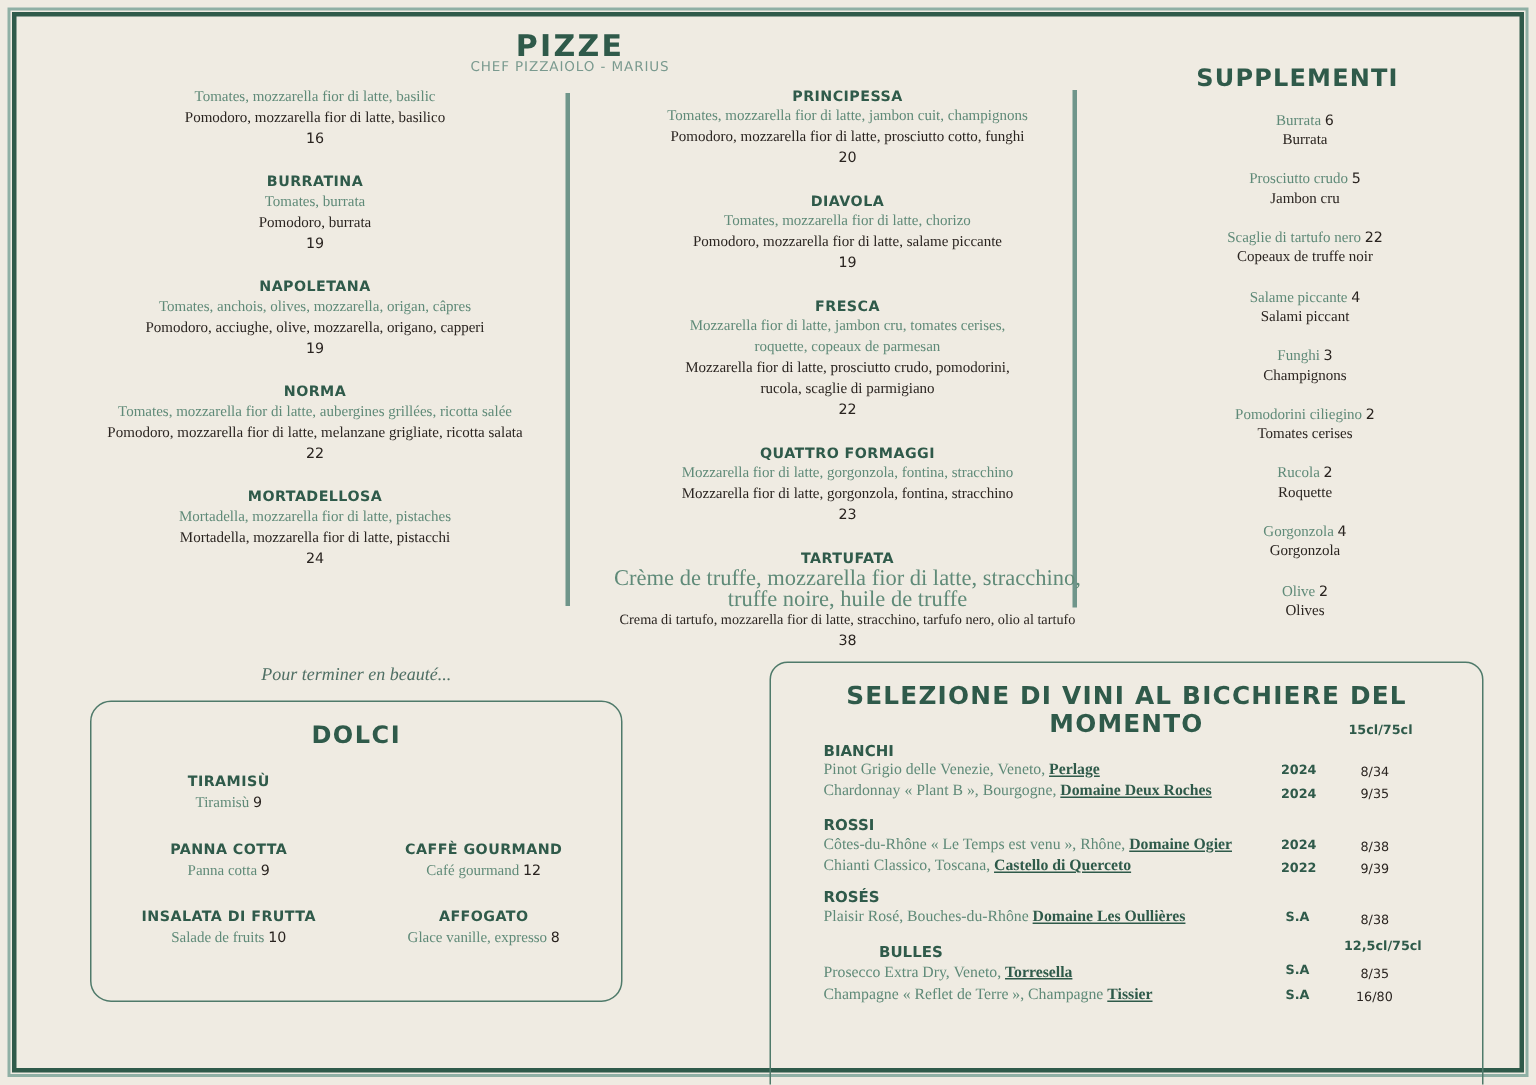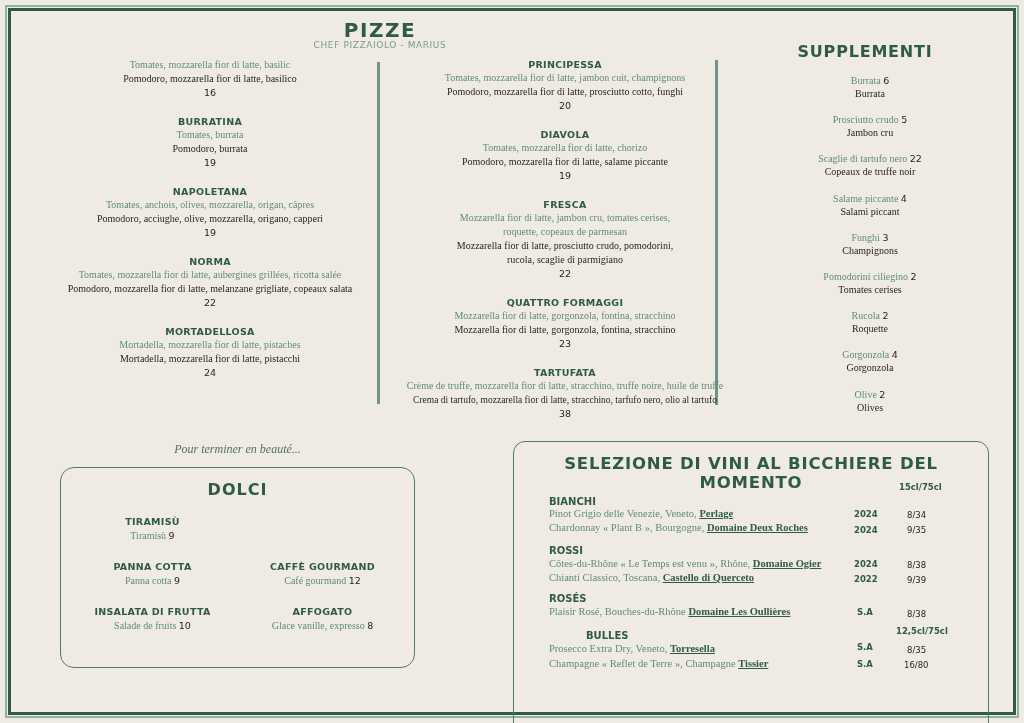--- a/index.html
+++ b/index.html
@@ -130,21 +130,21 @@
   </div>
   <div class="pizza">
     <div class="name">NAPOLETANA</div>
     <div class="fr">Tomates, anchois, olives, mozzarella, origan, câpres</div>
     <div class="it">Pomodoro, acciughe, olive, mozzarella, origano, capperi</div>
     <div class="price">19</div>
   </div>
   <div class="pizza">
     <div class="name">NORMA</div>
     <div class="fr">Tomates, mozzarella fior di latte, aubergines grillées, ricotta salée</div>
-    <div class="it">Pomodoro, mozzarella fior di latte, melanzane grigliate, copeaux salata</div>
+    <div class="it">Pomodoro, mozzarella fior di latte, melanzane grigliate, ricotta salata</div>
     <div class="price">22</div>
   </div>
   <div class="pizza">
     <div class="name">MORTADELLOSA</div>
     <div class="fr">Mortadella, mozzarella fior di latte, pistaches</div>
     <div class="it">Mortadella, mozzarella fior di latte, pistacchi</div>
     <div class="price">24</div>
   </div>
 </div>
 
@@ -171,21 +171,21 @@
     <div class="price">22</div>
   </div>
   <div class="pizza">
     <div class="name">QUATTRO FORMAGGI</div>
     <div class="fr">Mozzarella fior di latte, gorgonzola, fontina, stracchino</div>
     <div class="it">Mozzarella fior di latte, gorgonzola, fontina, stracchino</div>
     <div class="price">23</div>
   </div>
   <div class="pizza" style="margin-left:-14px; margin-right:-14px;">
     <div class="name">TARTUFATA</div>
-    <div class="fr" style="font-size:10px;">Crème de truffe, mozzarella fior di latte, stracchino, truffe noire, huile de truffe</div>
+    <div class="fr" style="font-size:15px;">Crème de truffe, mozzarella fior di latte, stracchino, truffe noire, huile de truffe</div>
     <div class="it" style="font-size:9.5px;">Crema di tartufo, mozzarella fior di latte, stracchino, tarfufo nero, olio al tartufo</div>
     <div class="price">38</div>
   </div>
 </div>
 
 <div class="supp-title">SUPPLEMENTI</div>
 <div class="supp-list">
   <div class="supp">
     <div class="fr"><span>Burrata</span> <b>6</b></div>
     <div class="it">Burrata</div>

